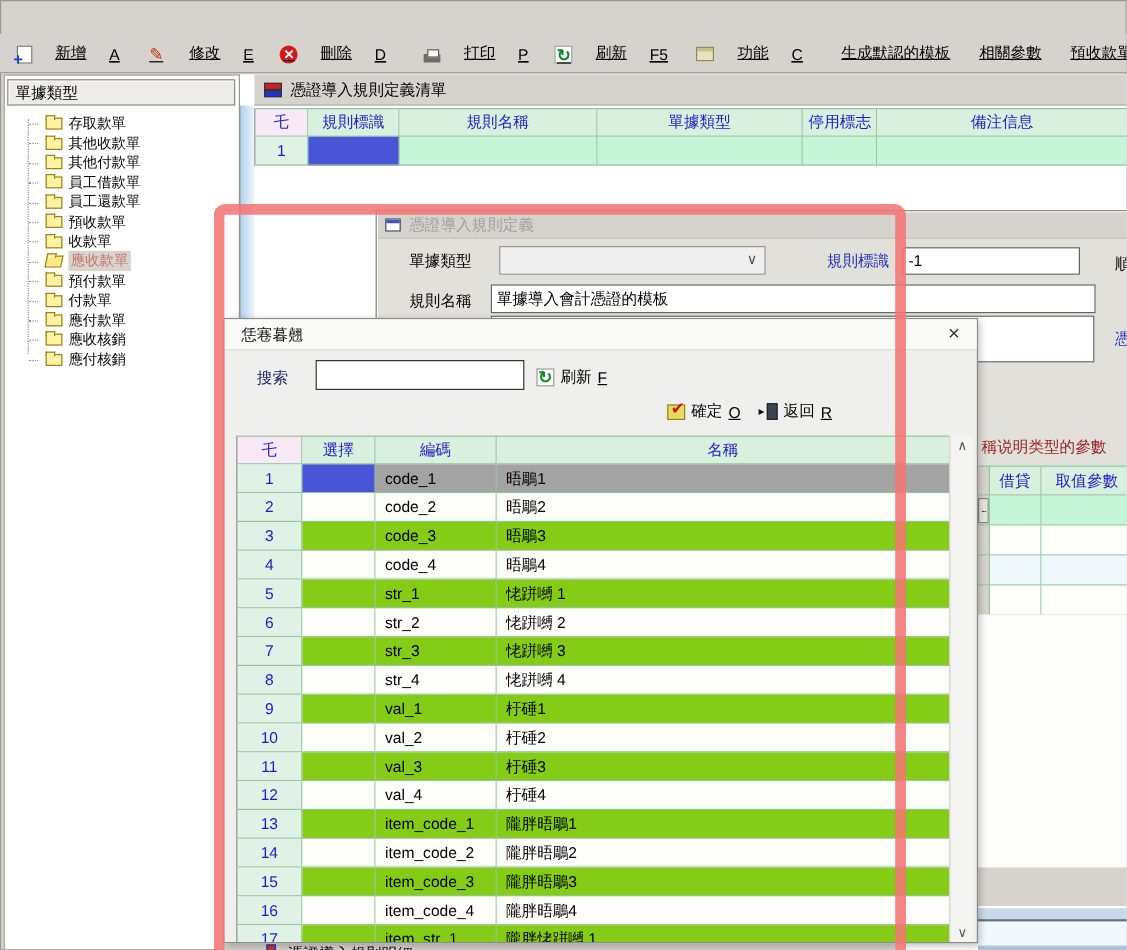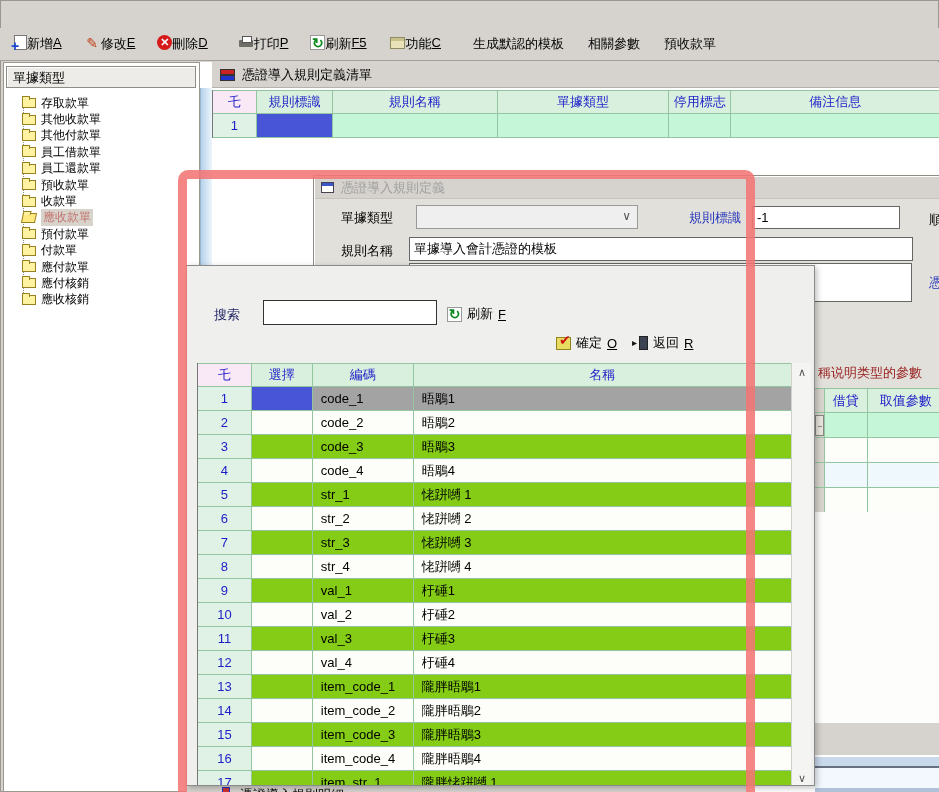--- a/index.html
+++ b/index.html
@@ -14,22 +14,22 @@
   .title-text { color:#A09C94; font-size:13px; margin-left:6px; }
   .diamonds { position:relative; width:20px; height:18px; margin-left:8px; }
   .diamonds span { position:absolute; width:7px; height:7px; transform:rotate(45deg); }
   .d1 { left:1px; top:1px;  background:#F4C814; border:1px solid #8a7307; }
   .d2 { left:9px; top:4px;  background:#3A56C8; border:1px solid #1c2d77; }
   .d3 { left:4px; top:9px;  background:#E060C0; border:1px solid #8d2f77; }
 
   
   .toolbar { position:absolute; left:0; top:28px; width:939px; height:33px; background:#D6D3CE;
              border-bottom:1px solid #a3a099; display:flex; align-items:center; }
-  .tbtn { display:flex; align-items:flex-start; gap:0; padding:3px 8px; margin-left:6px; cursor:default;
-          white-space:nowrap; }
+  .tbtn { display:flex; align-items:flex-end; gap:19px; padding:3px 8px; margin-left:6px; cursor:default;
+          white-space:nowrap;text-decoration:underline; }
   .tbtn .accel { text-decoration:underline; }
   .tico { display:inline-flex; width:17px; height:16px; align-items:center; justify-content:center;
           font-size:14px; }
   .ico-new  { background:#fff; border:1px solid #777; width:13px; height:15px; position:relative; }
   .ico-new::after { content:"+"; position:absolute; left:-4px; bottom:-5px; color:#1b46d2; font-weight:bold; font-size:14px; }
   .ico-edit { color:#c23a10; }
   .ico-del  { background:#d61a1a; border-radius:50%; width:15px; height:15px; color:#fff; font-size:11px;
               font-weight:bold; display:inline-flex; align-items:center; justify-content:center; }
   .ico-print { width:16px; height:13px; position:relative; }
   .ico-print::before { content:""; position:absolute; left:1px; top:5px; width:14px; height:7px; background:#6e6e66; border-radius:1px; }
@@ -38,21 +38,21 @@
                  display:inline-flex; align-items:center; justify-content:center; }
   .ico-func { width:15px; height:12px; background:#e9e2b8; border:1px solid #8f8a60; box-shadow:inset 0 3px 0 #c9c28d; }
 
   
   .sidepanel { position:absolute; left:3px; top:62px; width:197px; height:730px; background:#fff;
                border:1px solid #9a978f; }
   .side-header { position:absolute; left:2px; top:3px; width:190px; height:22px; background:#EDECE8;
                  border:1px solid #8f8c85; box-shadow:inset 1px 1px 0 #fff; padding:2px 6px; font-size:13px; }
   .tree { position:absolute; left:0; top:32px; width:195px; }
   .trunk { position:absolute; left:19px; top:36px; height:196px; border-left:1px dotted #8a8a8a; }
-  .titem { position:relative; height:16.4px; display:flex; align-items:center; padding-left:18px; cursor:default; }
+  .titem { position:relative; height:16.4px; display:flex; align-items:center; padding-left:34px; cursor:default; }
   .titem::before { content:""; position:absolute; left:20px; top:8px; width:8px; border-top:1px dotted #8a8a8a; }
   .folder { position:relative; width:14px; height:10px; background:#FFF2A0; border:1px solid #9a8020; margin-right:5px; flex:0 0 14px; }
   .folder::before { content:""; position:absolute; left:-1px; top:-3px; width:6px; height:3px; background:#FFF2A0; border:1px solid #9a8020; border-bottom:none; }
   .titem .tlabel { font-size:12px; white-space:nowrap; }
   .titem.sel .tlabel { background:#D8D4CC; color:#C4736F; padding:0 2px; }
   .titem.sel .folder { transform:skewX(-12deg); background:#ffe980; }
 
   
   .mainarea { position:absolute; left:200px; top:62px; width:739px; height:730px; background:#fff; }
   .bluestrip { position:absolute; left:0px; top:26px; width:12px; height:177px;
@@ -251,27 +251,27 @@
           <span class="tlabel">預付款單</span>
         </div>
         <div class="titem alt1">
           <span class="folder"></span>
           <span class="tlabel">付款單</span>
         </div>
         <div class="titem alt0">
           <span class="folder"></span>
           <span class="tlabel">應付款單</span>
         </div>
+        <div class="titem alt1">
+          <span class="folder"></span>
+          <span class="tlabel">應收核銷</span>
+        </div>
         <div class="titem alt0">
           <span class="folder"></span>
           <span class="tlabel">應付核銷</span>
-        </div>
-        <div class="titem alt1">
-          <span class="folder"></span>
-          <span class="tlabel">應收核銷</span>
         </div>
       </div>
   </div>
 
   <div class="mainarea">
     <div class="list-titlebar">
       <span class="ico-list"></span>
       <span class="list-title">憑證導入規則定義清單</span>
     </div>
     <div class="bluestrip"></div>
@@ -351,20 +351,24 @@
   <div class="rstrip" style="top:766px; height:2px; background:#66707E;"></div>
   <div class="rstrip" style="top:768px; height:20px; background:#F2F8FD;"></div>
   <div class="rstrip" style="top:788px; height:4px; background:#AFC2D8;"></div>
 
   <div class="bottom-sliver">
     <span class="bs-icon"></span>
     <span class="bs-text">憑證導入規則明細</span>
   </div>
 
   <div class="modal">
+    <div class="modal-titlebar">
+      <span class="modal-title">恁寋暮翹</span>
+      <span class="modal-close">×</span>
+    </div>
     <span class="search-label">搜索</span>
     <input class="search-input" style="">
     <span class="mbtn" style="left:260px; top:39px;">
       <span class="tico ico-refresh">↻</span>
       <span>刷新</span>
         <span class="accel">F</span>
     </span>
     <span class="mbtn" style="left:369px; top:68px;">
       <span class="ok-ico"></span>
       <span>確定</span>

